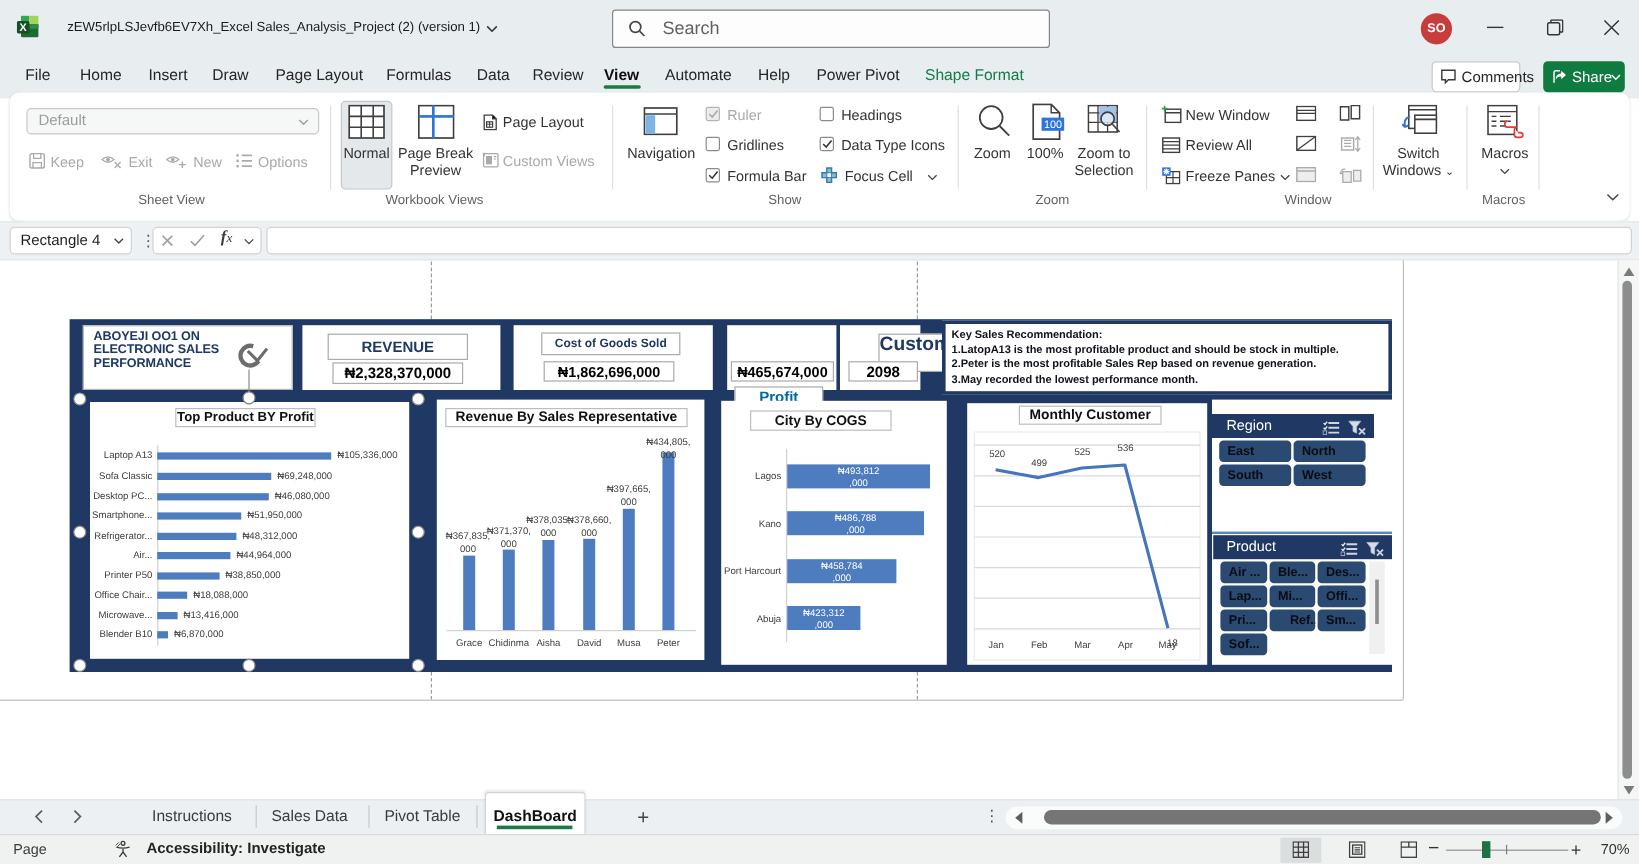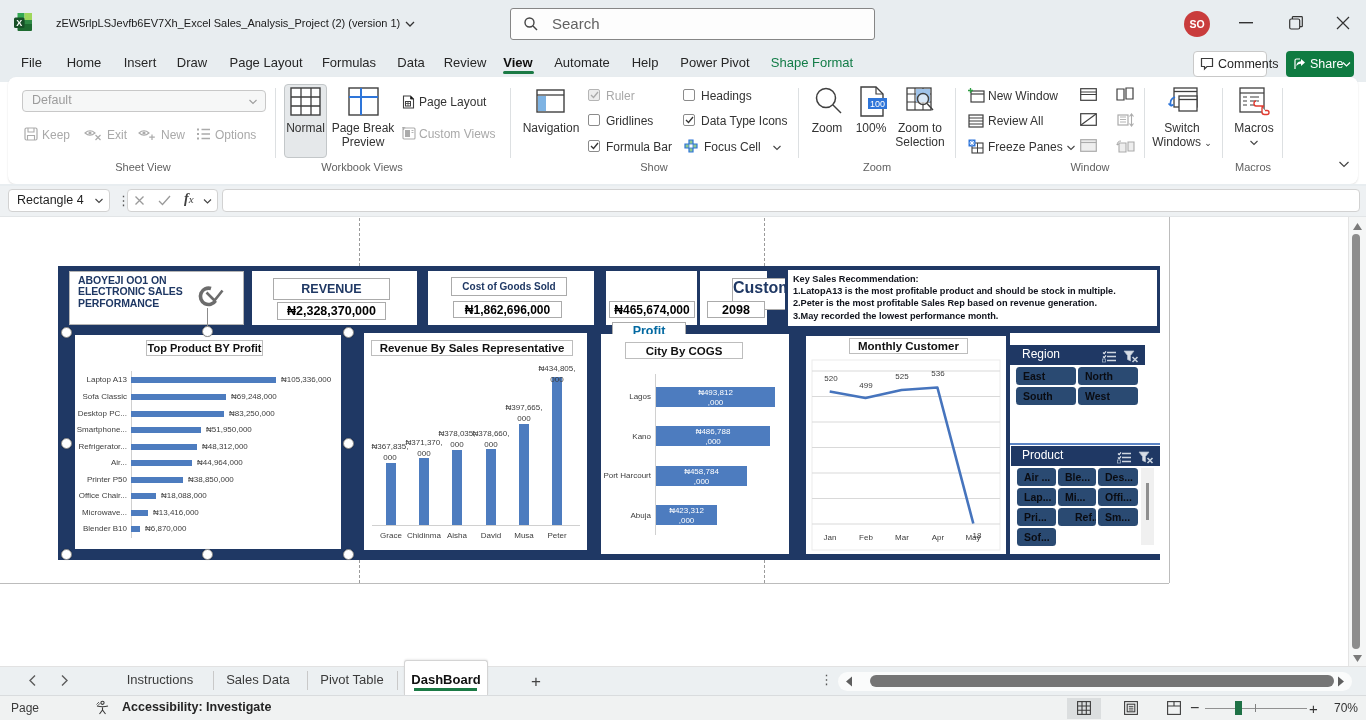--- a/index.html
+++ b/index.html
@@ -393,21 +393,21 @@
 <div class="clab" style="left:47px;top:409px;width:80px;text-align:right;">Desktop PC...</div>
 <div class="clab" style="left:47px;top:425px;width:80px;text-align:right;">Smartphone...</div>
 <div class="clab" style="left:47px;top:442px;width:80px;text-align:right;">Refrigerator...</div>
 <div class="clab" style="left:47px;top:458px;width:80px;text-align:right;">Air...</div>
 <div class="clab" style="left:47px;top:475px;width:80px;text-align:right;">Printer P50</div>
 <div class="clab" style="left:47px;top:491px;width:80px;text-align:right;">Office Chair...</div>
 <div class="clab" style="left:47px;top:508px;width:80px;text-align:right;">Microwave...</div>
 <div class="clab" style="left:47px;top:524px;width:80px;text-align:right;">Blender B10</div>
 <div class="clab" style="left:281px;top:375px;">₦105,336,000</div>
 <div class="clab" style="left:231px;top:392px;">₦69,248,000</div>
-<div class="clab" style="left:229px;top:409px;">₦83,250,000</div>
+<div class="clab" style="left:229px;top:409px;">₦46,080,000</div>
 <div class="clab" style="left:206px;top:425px;">₦51,950,000</div>
 <div class="clab" style="left:202px;top:442px;">₦48,312,000</div>
 <div class="clab" style="left:197px;top:458px;">₦44,964,000</div>
 <div class="clab" style="left:188px;top:475px;">₦38,850,000</div>
 <div class="clab" style="left:161px;top:491px;">₦18,088,000</div>
 <div class="clab" style="left:153px;top:508px;">₦13,416,000</div>
 <div class="clab" style="left:145px;top:524px;">₦6,870,000</div>
 
 <div class="ctitle" style="left:371px;top:340px;width:202px;height:16px;font-size:11.5px;line-height:15px;">Revenue By Sales Representative</div>
 <div class="abs" style="left:372px;top:525px;width:208px;height:1px;background:#d0d0d0;"></div>

